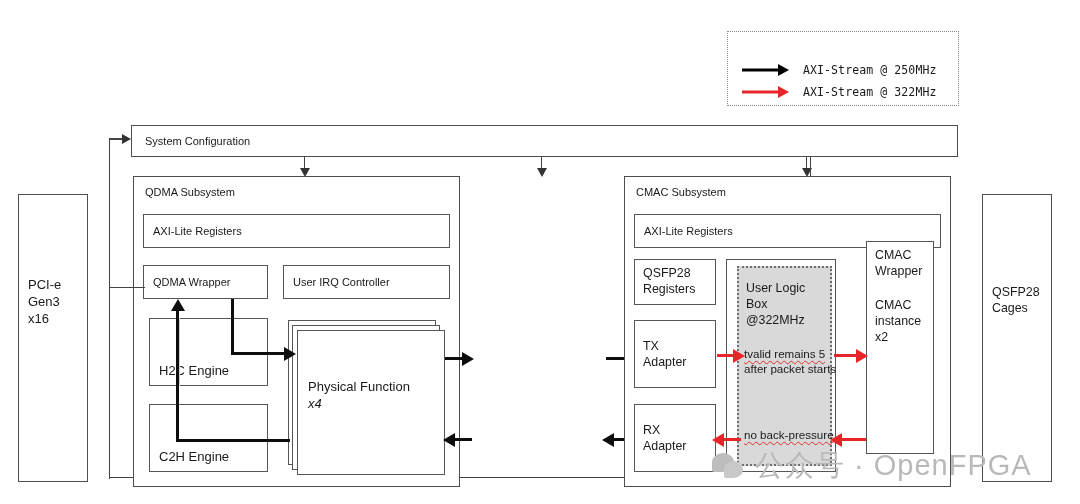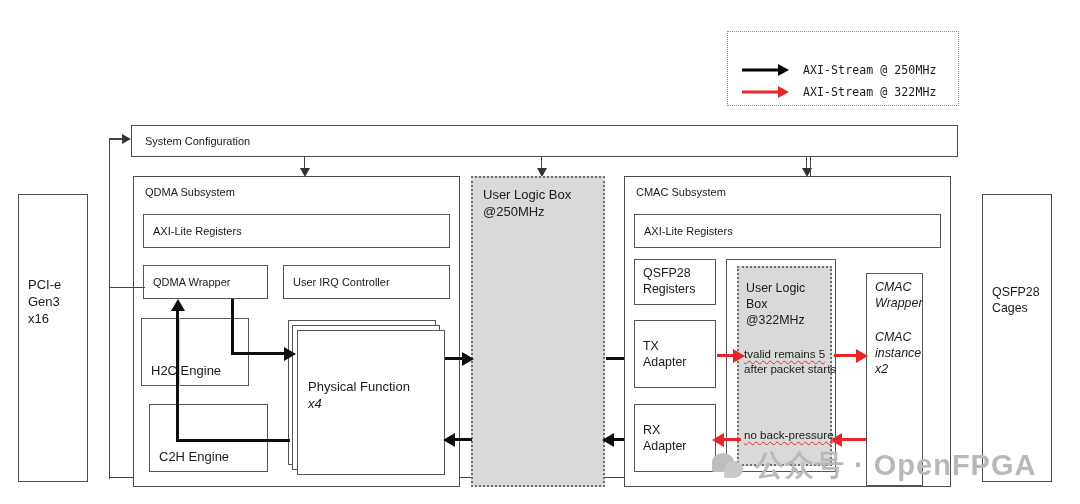--- a/index.html
+++ b/index.html
@@ -62,21 +62,21 @@
     text-decoration:underline;
     text-decoration-style:wavy;
     text-decoration-color:#e03030;
     text-decoration-thickness:1px;
     text-underline-offset:2px;
   }
 
   
   #wm{position:absolute;left:712px;top:446px;display:flex;align-items:center;
       color:#b9b9b9;font-size:29px;letter-spacing:1px;white-space:nowrap;
-      pointer-events:none;user-select:none;font-weight:bold;}
+      pointer-events:none;user-select:none;}
   #wmlogo{position:relative;width:34px;height:30px;margin-right:9px;flex:0 0 34px;}
   #wmlogo .b1,#wmlogo .b2{position:absolute;border-radius:50% 50% 50% 10%/50% 50% 50% 10%;background:#bdbdbd;}
   #wmlogo .b1{left:0;top:2px;width:22px;height:19px;}
   #wmlogo .b2{left:12px;top:10px;width:19px;height:17px;background:#c9c9c9;}
 </style>
 </head>
 <body>
 
 <div id="stage">
 
@@ -140,21 +140,21 @@
   <div class="box thin" style="left:143px;top:265px;width:125px;height:34px;">
     <div class="lbl t14" style="left:9px;top:9px;">QDMA Wrapper</div>
   </div>
 
   <div class="box thin" style="left:283px;top:265px;width:167px;height:34px;">
     <div class="lbl t14" style="left:9px;top:9px;">User IRQ Controller</div>
   </div>
 
   <div class="ln thin" style="left:109px;top:286.6px;width:36px;height:1.4px;"></div>
 
-  <div class="box thin" style="left:141px;top:318px;width:108px;height:68px;">
+  <div class="box thin" style="left:149px;top:318px;width:119px;height:68px;">
     <div class="lbl t13" style="left:9px;top:44px;">H2C Engine</div>
   </div>
   <div class="box thin" style="left:149px;top:404px;width:119px;height:68px;">
     <div class="lbl t13" style="left:9px;top:44px;">C2H Engine</div>
   </div>
 
   <div class="ln grey" style="left:176px;top:318px;width:4px;height:68px;"></div>
 
   <div class="box thin" style="left:288px;top:320px;width:148px;height:145px;"></div>
   <div class="box thin" style="left:292px;top:325px;width:148px;height:145px;"></div>
@@ -164,24 +164,20 @@
   </div>
 
   <div class="ln thick" style="left:231px;top:299px;width:3.2px;height:56px;"></div>
   <div class="ln thick" style="left:231px;top:352px;width:56px;height:3.2px;"></div>
   <div class="ar tk r" style="left:284px;top:346.6px;"></div>
 
   <div class="ln thick" style="left:176px;top:310px;width:3.2px;height:132px;"></div>
   <div class="ln thick" style="left:176px;top:439px;width:114px;height:3.2px;"></div>
   <div class="ar tk u" style="left:170.6px;top:299px;"></div>
 
-  <div class="ulb" style="left:471px;top:176px;width:134px;height:311px;">
-    <div class="lbl t13" style="left:10px;top:9px;">User Logic Box</div>
-    <div class="lbl t13" style="left:10px;top:26px;">@250MHz</div>
-  </div>
 
   <div class="ln thick" style="left:445px;top:357px;width:22px;height:3.2px;"></div>
   <div class="ar tk r" style="left:462px;top:351.6px;"></div>
 
   <div class="ln thick" style="left:450px;top:438px;width:22px;height:3.2px;"></div>
   <div class="ar tk l" style="left:443px;top:432.6px;"></div>
 
   <div class="ln thick" style="left:606px;top:357px;width:24px;height:3.2px;"></div>
   <div class="ar tk r" style="left:624px;top:351.6px;"></div>
 
@@ -216,21 +212,21 @@
   <div class="ulb" style="left:737px;top:266px;width:95px;height:200px;">
     <div class="lbl t12" style="left:7px;top:13px;">User Logic</div>
     <div class="lbl t12" style="left:7px;top:29px;">Box</div>
     <div class="lbl t12" style="left:7px;top:45px;">@322MHz</div>
 
     <div class="lbl t11 squig" style="left:5px;top:79px;">tvalid remains 5</div>
     <div class="lbl t11" style="left:5px;top:94px;">after packet starts</div>
     <div class="lbl t11 squig" style="left:5px;top:160px;">no back-pressure</div>
   </div>
 
-  <div class="box thin" style="left:866px;top:273px;width:57px;height:213px;font-style:italic;">
+  <div class="box thin" style="left:866px;top:241px;width:68px;height:213px;">
     <div class="lbl t12" style="left:8px;top:6px;">CMAC</div>
     <div class="lbl t12" style="left:8px;top:22px;">Wrapper</div>
     <div class="lbl t12" style="left:8px;top:56px;">CMAC</div>
     <div class="lbl t12" style="left:8px;top:72px;">instance</div>
     <div class="lbl t12" style="left:8px;top:88px;">x2</div>
   </div>
 
   <div class="ln red" style="left:717px;top:354px;width:22px;height:3.2px;"></div>
   <div class="ar rd r" style="left:733px;top:348.6px;"></div>
 

